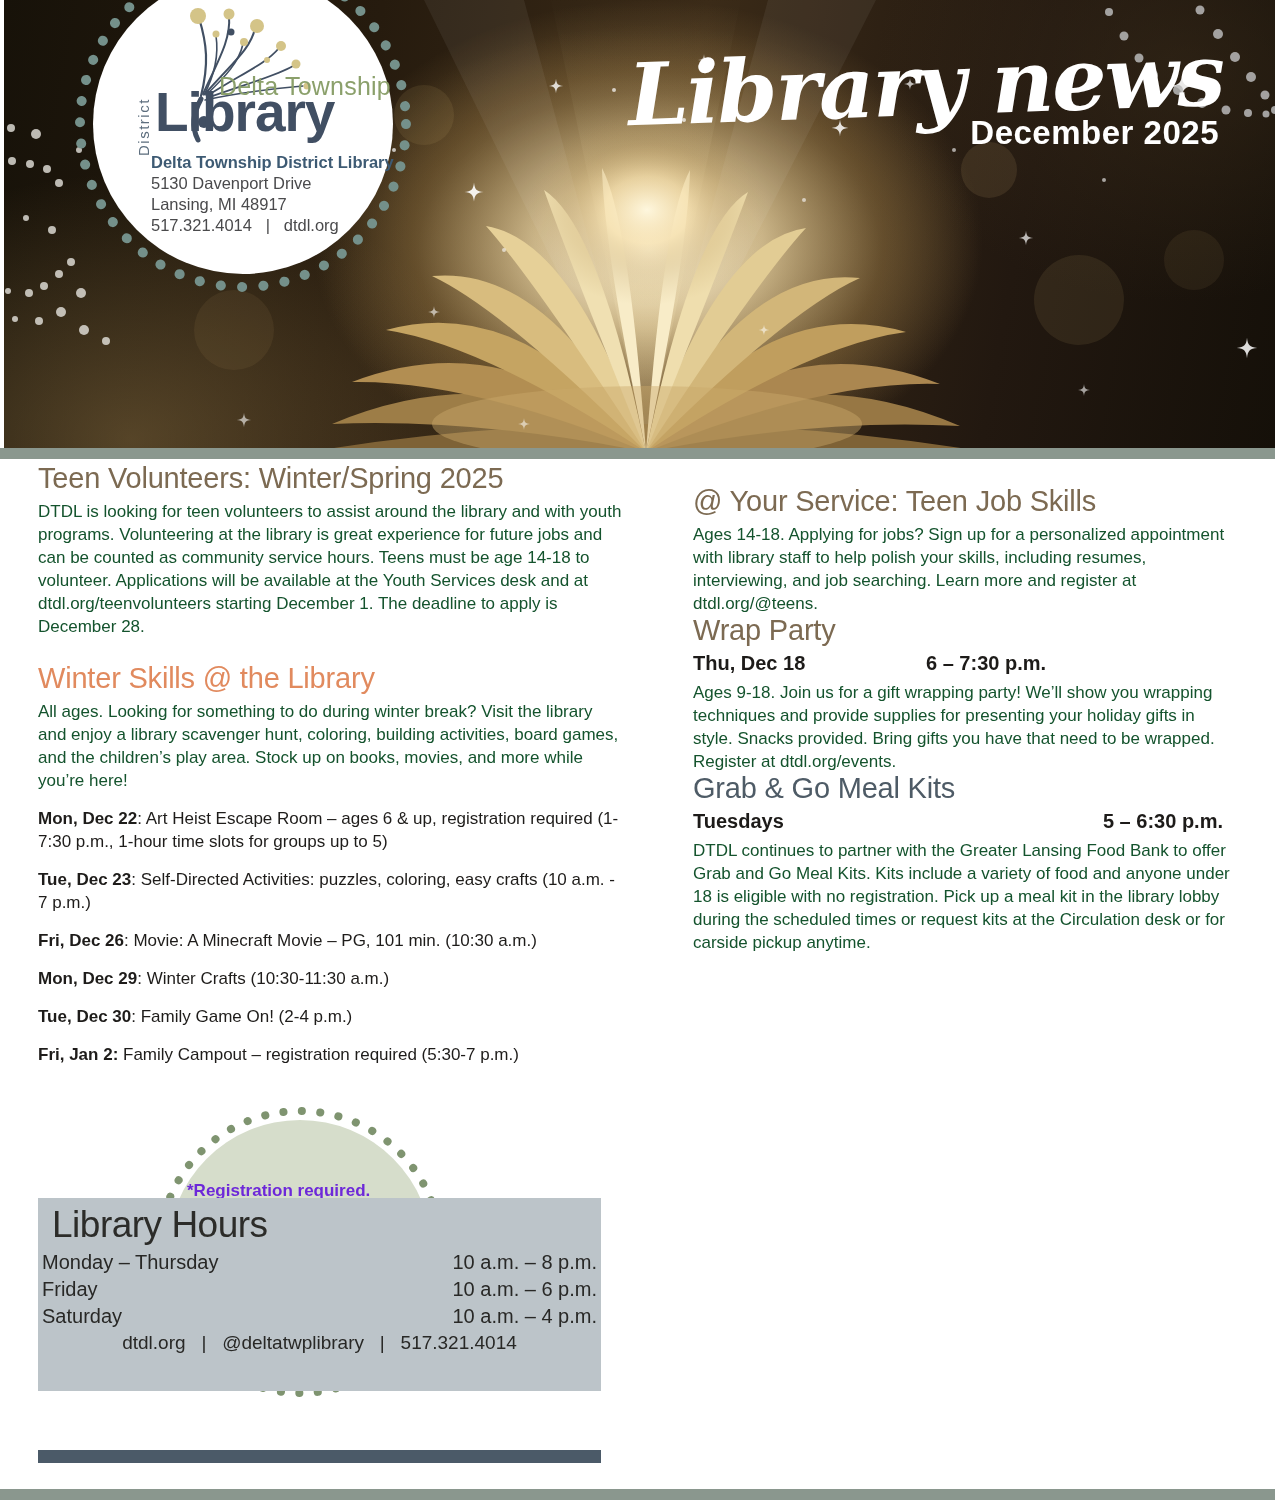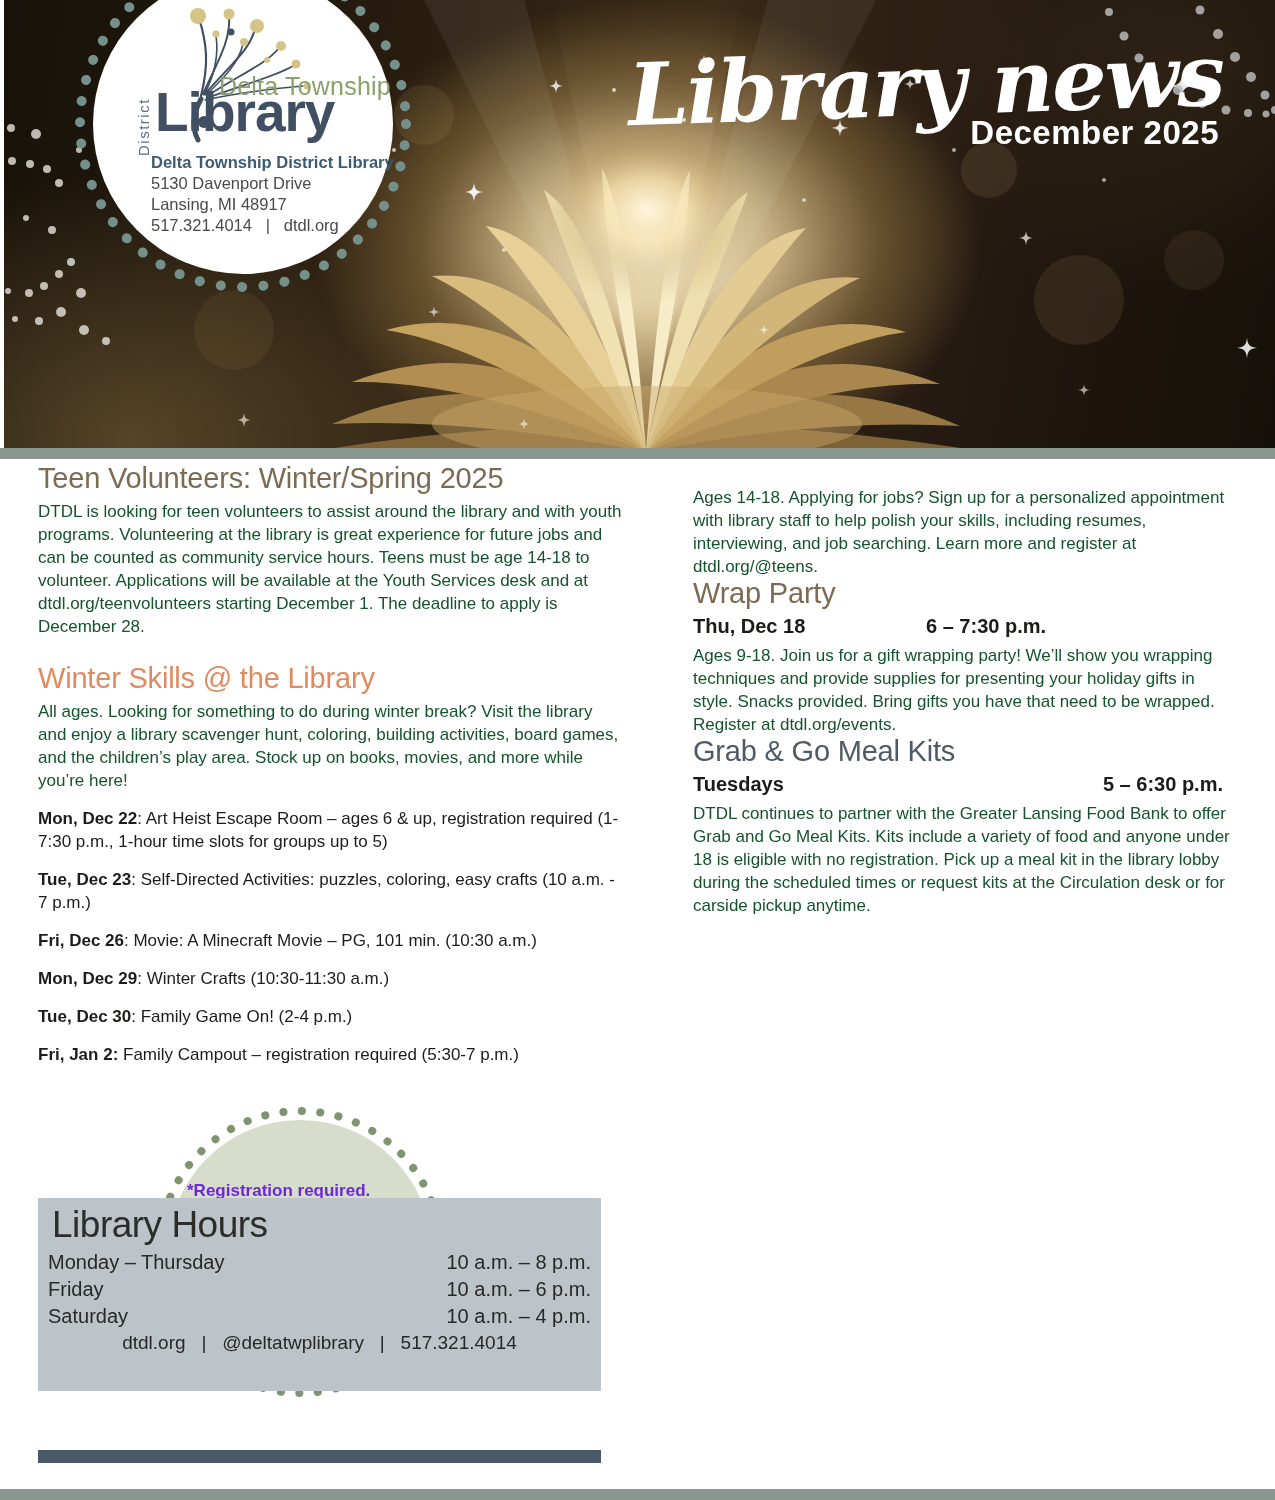--- a/index.html
+++ b/index.html
@@ -54,21 +54,21 @@
   
   .reg-circle{position:absolute;left:150px;top:1102px;width:300px;height:300px;z-index:1;}
   .reg-text{position:absolute;left:37px;top:76px;width:220px;font-size:17px;color:#6d28d9;}
   .reg-text .rt{font-weight:bold;margin:0 0 11px;}
   .reg-text p{margin:0;line-height:25px;}
 
   
   .hours{position:absolute;left:38px;top:1198px;width:563px;height:193px;background:#bcc4c9;
          box-sizing:border-box;padding:4px 0 0;z-index:5;}
   .hours .hh{font-size:37px;font-weight:normal;color:#2c2c29;margin:2px 0 3px;padding:0 14px;letter-spacing:-.5px;}
-  .hrow{display:flex;justify-content:space-between;padding:0 10px;font-size:20px;line-height:27px;color:#282826;}
+  .hrow{display:flex;justify-content:space-between;padding:0 4px;font-size:20px;line-height:27px;color:#282826;}
   .hfoot{text-align:center;font-size:19px;margin-top:2px;color:#282826;white-space:pre;}
   .hours-bar{position:absolute;left:38px;top:1450px;width:563px;height:13px;background:#4b5a68;}
   .bottom-bar{position:absolute;left:0;top:1489px;width:1275px;height:11px;background:#8a978e;}
 </style>
 </head>
 <body>
 
 <div class="page">
 
   <div class="hero">
@@ -250,20 +250,21 @@
 
     <p class="event"><strong>Mon, Dec 22</strong><span>: Art Heist Escape Room – ages 6 &amp; up, registration required (1-7:30 p.m., 1-hour time slots for groups up to 5)</span></p>
     <p class="event"><strong>Tue, Dec 23</strong><span>: Self-Directed Activities: puzzles, coloring, easy crafts (10 a.m. - 7 p.m.)</span></p>
     <p class="event"><strong>Fri, Dec 26</strong><span>: Movie: A Minecraft Movie – PG, 101 min. (10:30 a.m.)</span></p>
     <p class="event"><strong>Mon, Dec 29</strong><span>: Winter Crafts (10:30-11:30 a.m.)</span></p>
     <p class="event"><strong>Tue, Dec 30</strong><span>: Family Game On! (2-4 p.m.)</span></p>
     <p class="event"><strong>Fri, Jan 2:</strong><span> Family Campout – registration required (5:30-7 p.m.)</span></p>
   </div>
 
   <div class="col-right">
+    <h2 class="sec">@ Your Service: Teen Job Skills</h2>
     <p class="body">Ages 14-18. Applying for jobs? Sign up for a personalized appointment with library staff to help polish your skills, including resumes, interviewing, and job searching. Learn more and register at dtdl.org/@teens.</p>
 
     <h2 class="sec wrap-head">Wrap Party</h2>
     <div class="dt-row">
       <span>Thu, Dec 18</span>
       <span class="time">6 – 7:30 p.m.</span>
     </div>
     <p class="body wrap-body">Ages 9-18. Join us for a gift wrapping party! We’ll show you wrapping techniques and provide supplies for presenting your holiday gifts in style. Snacks provided. Bring gifts you have that need to be wrapped. Register at dtdl.org/events.</p>
 
     <h2 class="sec slate grab-head">Grab &amp; Go Meal Kits</h2>

